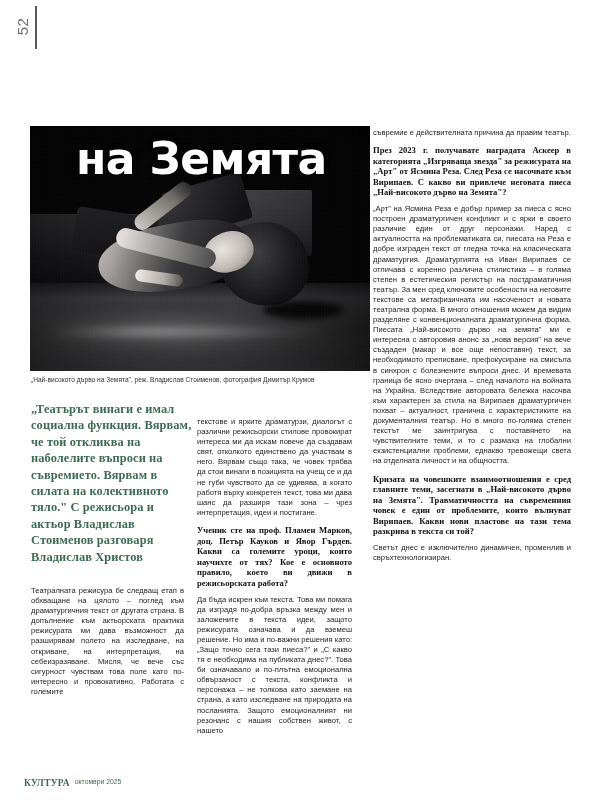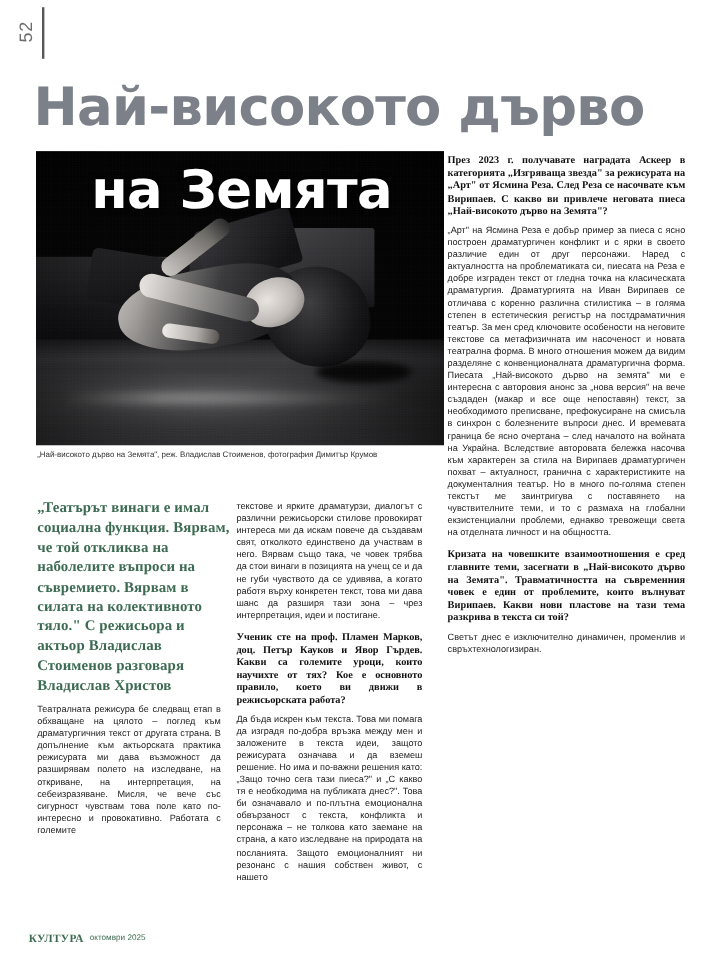--- a/index.html
+++ b/index.html
@@ -154,21 +154,20 @@
     font-size:6.6px;line-height:9px;color:#2f2f2f;
   }
 
   .lede{
     position:absolute;left:31px;top:401px;width:165px;
     color:#3d6b52;
     font-family:"Liberation Serif", serif;
     font-weight:bold;
     font-size:12.4px;line-height:16.4px;
     letter-spacing:.1px;
-    margin-top:14px;
   }
 
   .body-a{
     position:absolute;left:31px;top:586px;width:153px;
   }
   .body-b{
     position:absolute;left:197px;top:417px;width:155px;
   }
   .body-c{
     position:absolute;left:373px;top:128px;width:198px;
@@ -212,21 +211,20 @@
 </head>
 <body>
 
 <div class="page">
 
   <div class="folio-wrap">
     <div class="folio">52</div>
     <div class="folio-rule"></div>
   </div>
 
-  <div class="headline1">Най-високото дърво</div>
 
   <div class="photo">
     <div class="ph-sofa"></div>
     <div class="ph-block"></div>
     <div class="ph-cushion"></div>
     <div class="ph-cushion2"></div>
     <div class="ph-floor"></div>
     <div class="ph-hair"></div>
     <div class="ph-body"></div>
     <div class="ph-arm2"></div>
@@ -250,20 +248,21 @@
     <div class="p">Театралната режисура бе следващ етап в обхващане на цялото – поглед към драматургичния текст от другата страна. В допълнение към актьорската практика режисурата ми дава възможност да разширявам полето на изследване, на откриване, на интерпретация, на себеизразяване. Мисля, че вече със сигурност чувствам това поле като по-интересно и провокативно. Работата с големите</div>
   </div>
 
   <div class="body-b">
     <div class="p">текстове и ярките драматурзи, диалогът с различни режисьорски стилове провокират интереса ми да искам повече да създавам свят, отколкото единствено да участвам в него. Вярвам също така, че човек трябва да стои винаги в позицията на учещ се и да не губи чувството да се удивява, а когато работя върху конкретен текст, това ми дава шанс да разширя тази зона – чрез интерпретация, идеи и постигане.</div>
     <div class="q">Ученик сте на проф. Пламен Марков, доц. Петър Кауков и Явор Гърдев. Какви са големите уроци, които научихте от тях? Кое е основното правило, което ви движи в режисьорската работа?</div>
     <div class="p">Да бъда искрен към текста. Това ми помага да изградя по-добра връзка между мен и заложените в текста идеи, защото режисурата означава и да вземеш решение. Но има и по-важни решения като: „Защо точно сега тази пиеса?" и „С какво тя е необходима на публиката днес?". Това би означавало и по-плътна емоционална обвързаност с текста, конфликта и персонажа – не толкова като заемане на страна, а като изследване на природата на посланията. Защото емоционалният ни резонанс с нашия собствен живот, с нашето</div>
   </div>
 
   <div class="body-c">
+    <div class="p">съвремие е действителната причина да правим театър.</div>
     <div class="q">През 2023 г. получавате наградата Аскеер в категорията „Изгряваща звезда" за режисурата на „Арт" от Ясмина Реза. След Реза се насочвате към Вирипаев. С какво ви привлече неговата пиеса „Най-високото дърво на Земята"?</div>
     <div class="p">„Арт" на Ясмина Реза е добър пример за пиеса с ясно построен драматургичен конфликт и с ярки в своето различие един от друг персонажи. Наред с актуалността на проблематиката си, пиесата на Реза е добре изграден текст от гледна точка на класическата драматургия. Драматургията на Иван Вирипаев се отличава с коренно различна стилистика – в голяма степен в естетическия регистър на постдраматичния театър. За мен сред ключовите особености на неговите текстове са метафизичната им насоченост и новата театрална форма. В много отношения можем да видим разделяне с конвенционалната драматургична форма. Пиесата „Най-високото дърво на земята" ми е интересна с авторовия анонс за „нова версия" на вече създаден (макар и все още непоставян) текст, за необходимото преписване, префокусиране на смисъла в синхрон с болезнените въпроси днес. И времевата граница бе ясно очертана – след началото на войната на Украйна. Вследствие авторовата бележка насочва към характерен за стила на Вирипаев драматургичен похват – актуалност, гранична с характеристиките на документалния театър. Но в много по-голяма степен текстът ме заинтригува с поставянето на чувствителните теми, и то с размаха на глобални екзистенциални проблеми, еднакво тревожещи света на отделната личност и на общността.</div>
     <div class="q">Кризата на човешките взаимоотношения е сред главните теми, засегнати в „Най-високото дърво на Земята". Травматичността на съвременния човек е един от проблемите, които вълнуват Вирипаев. Какви нови пластове на тази тема разкрива в текста си той?</div>
     <div class="p">Светът днес е изключително динамичен, променлив и свръхтехнологизиран.</div>
   </div>
 
   <div class="footer">
     <span class="footer-brand">КУЛТУРА</span>
     <span class="footer-date">октомври 2025</span>
   </div>

